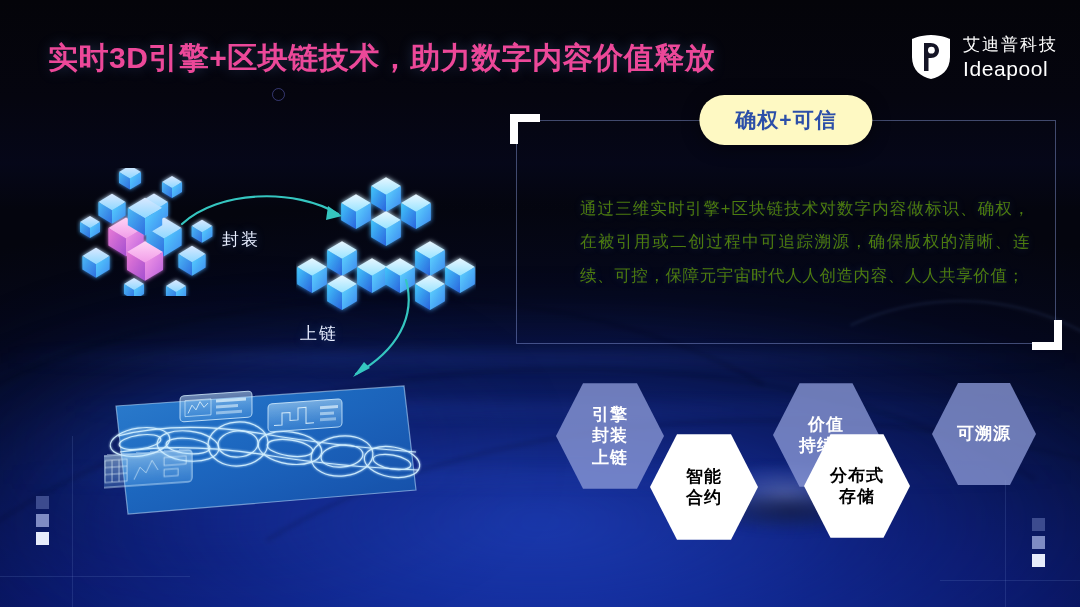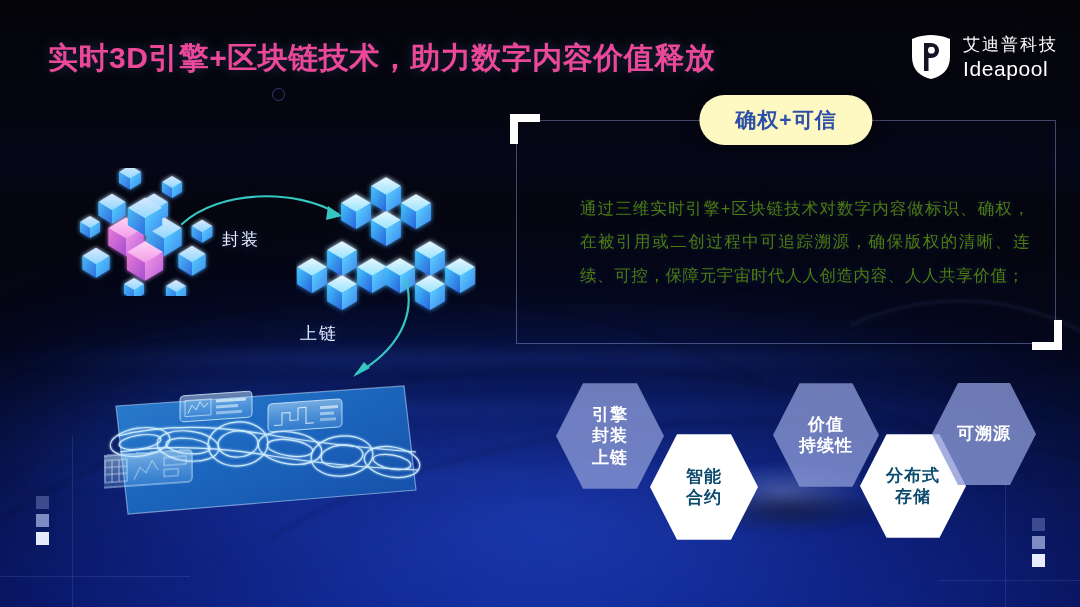--- a/index.html
+++ b/index.html
@@ -144,26 +144,26 @@
     position:absolute;
     display:flex; align-items:center; justify-content:center;
     text-align:center; pointer-events:auto;
     clip-path:polygon(25% 2%,75% 2%,100% 50%,75% 98%,25% 98%,0% 50%);
   }
   .hex .hex-label{ line-height:1.26; white-space:pre-line; }
 
   .hex.blue{ background:rgba(138,152,214,0.78); }
   .hex.blue .hex-label{ color:#ffffff; font-size:17px; letter-spacing:1px; }
   .hex.white{ background:#ffffff; box-shadow:0 4px 22px rgba(0,10,60,0.40); }
-  .hex.white .hex-label{ color:#0c4a6e; font-size:17px; letter-spacing:1px; }
+  .hex.white .hex-label{ color:#000000; font-size:17px; letter-spacing:1px; }
 
   .hex-1{ left:556px; top:381px; width:108px; height:110px; }
   .hex-2{ left:650px; top:432px; width:108px; height:110px; }
   .hex-3{ left:773px; top:381px; width:106px; height:108px; }
-  .hex-4{ left:860px; top:432px; width:106px; height:108px;align-items:center; }
+  .hex-4{ left:804px; top:432px; width:106px; height:108px;align-items:center; }
   .hex-5{ left:932px; top:381px; width:104px; height:106px;align-items:center; }
 
   
   .hex-disc{
     position:absolute; left:690px; top:466px; width:190px; height:64px;
     border-radius:50%;
     background:radial-gradient(ellipse at 50% 45%, rgba(200,210,240,0.32) 0%, rgba(90,120,210,0.16) 48%, rgba(10,20,70,0) 76%);
     filter:blur(3px); z-index:11;
   }
   .hex-disc-shadow{

